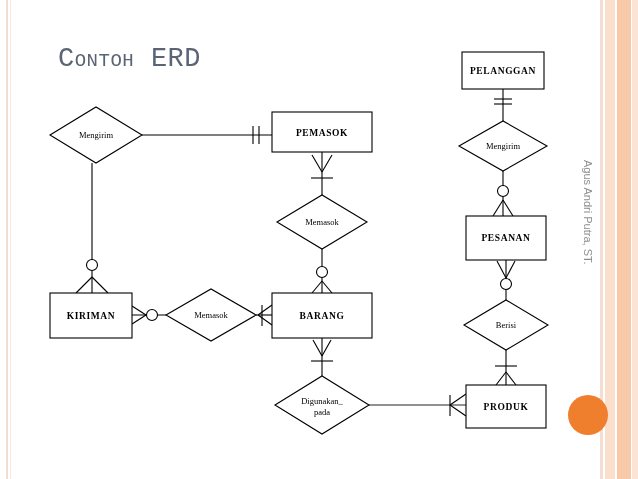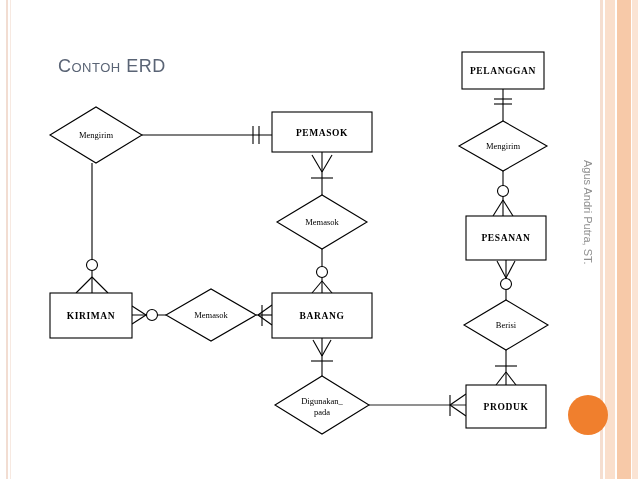--- a/index.html
+++ b/index.html
@@ -29,24 +29,24 @@
   .stripe-left-b { left: 10px; width: 1px;  background: #f7e9e1; }
   .stripe-right-a { left: 600px; width: 3px;  background: #f5ded0; }
   .stripe-right-b { left: 605px; width: 10px; background: #fadfcc; }
   .stripe-right-c { left: 617px; width: 14px; background: #f7c9a8; }
   .stripe-right-d { left: 632px; width: 6px;  background: #fbe4d4; }
 
   
   #page-title {
     position: absolute;
     left: 58px;
-    top: 56px;
+    top: 44px;
     color: #5a6475;
-    font-size: 18px;
-    font-family: Liberation Sans, sans-serif;
+    font-size: 27px;
+    font-family: Liberation Mono, monospace;
     font-variant: small-caps;
     letter-spacing: 0.5px;
     white-space: nowrap;
   }
 
   
   #author-credit {
     position: absolute;
     left: 562px;
     top: 168px;

